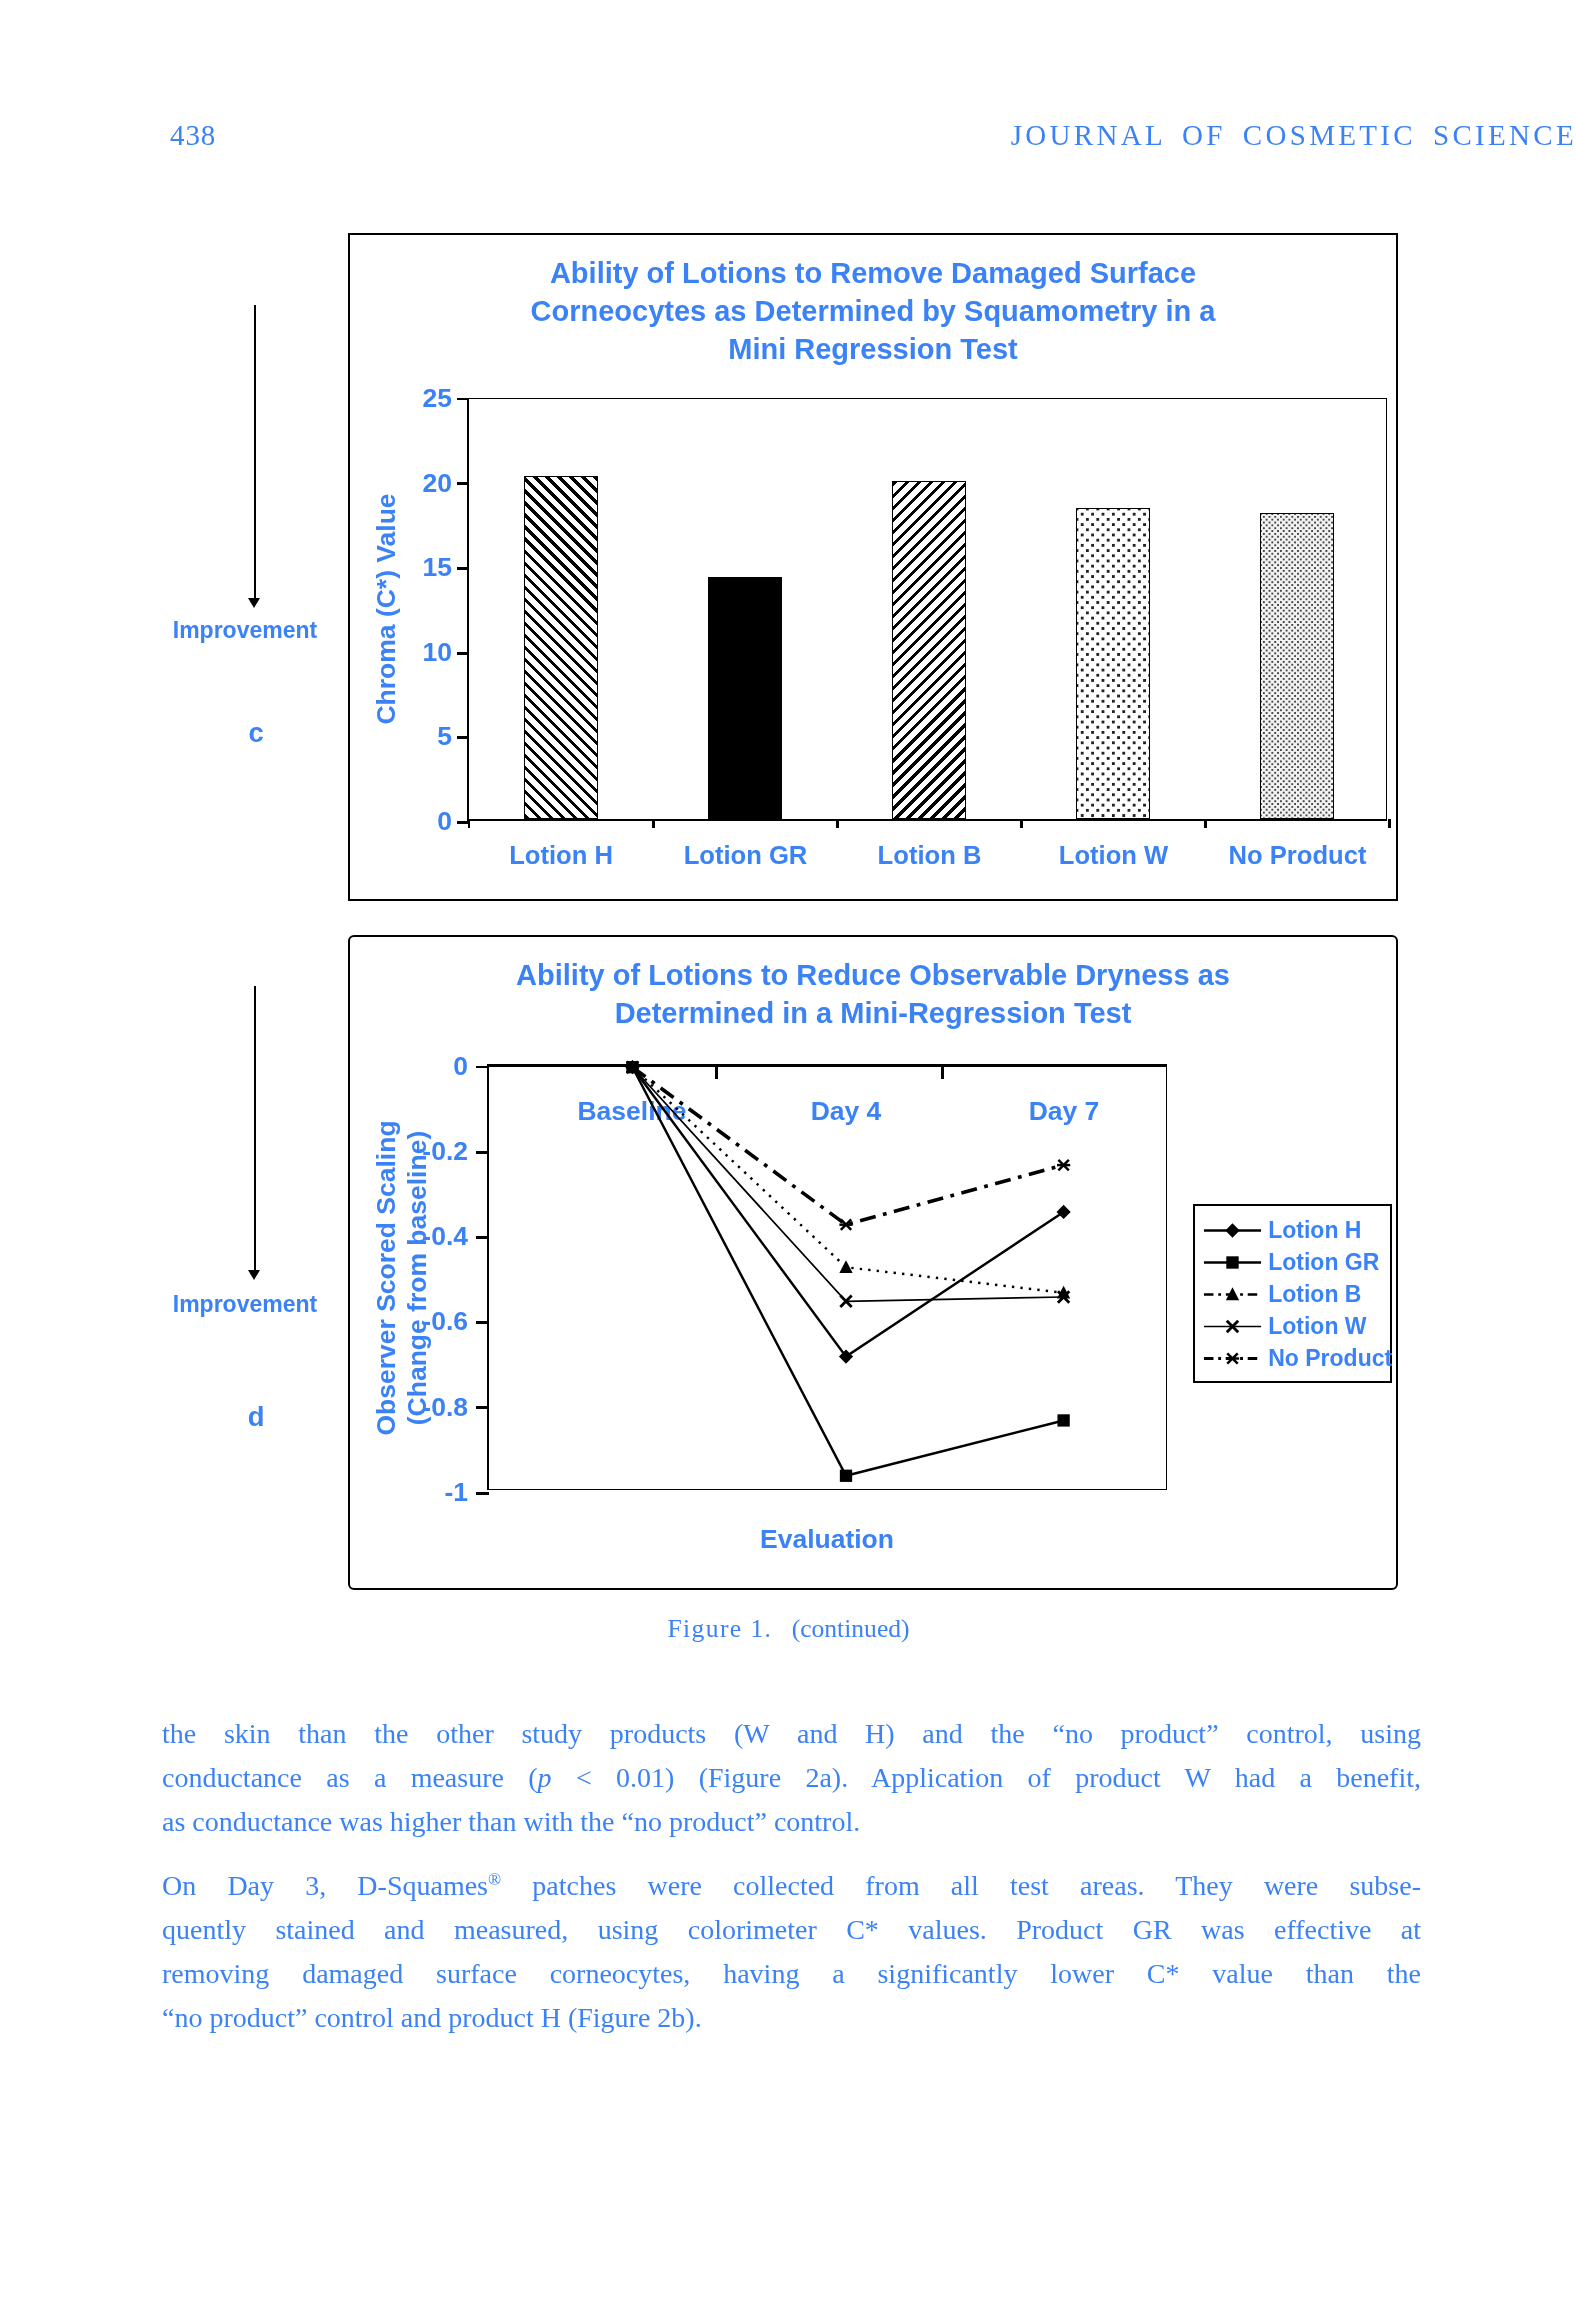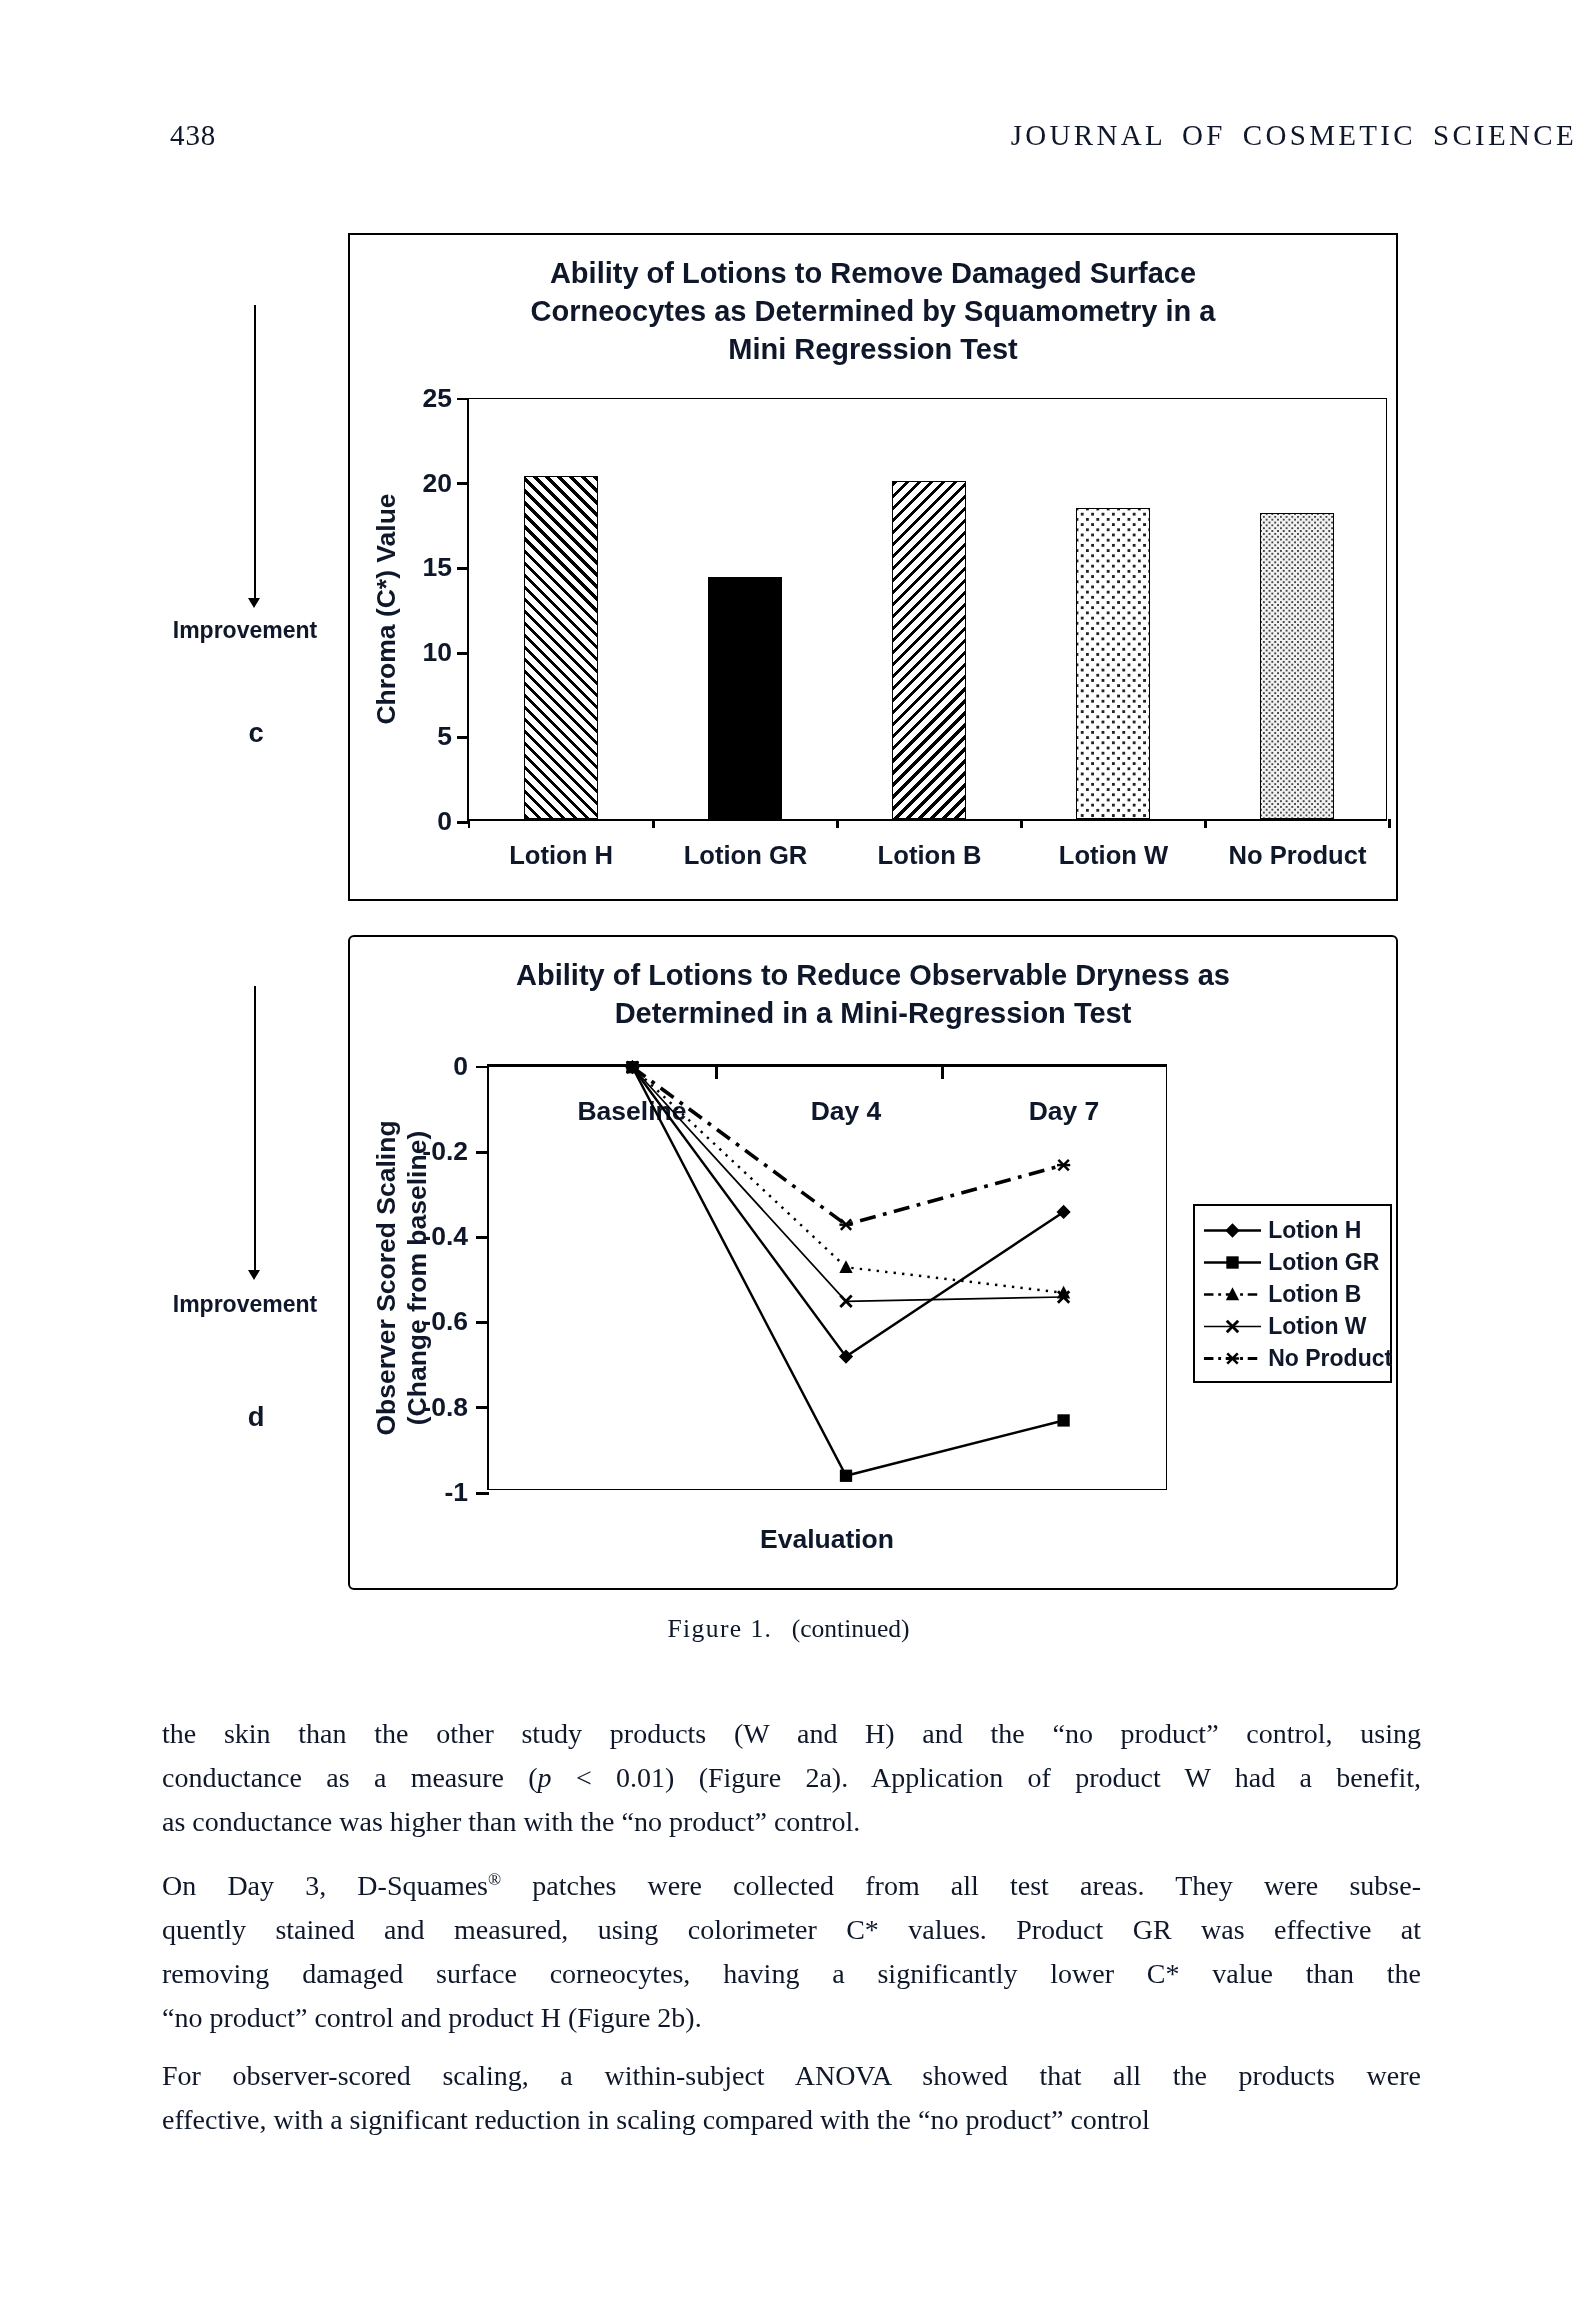--- a/index.html
+++ b/index.html
@@ -1,16 +1,16 @@
 <!DOCTYPE html>
 <html style="font-size:15px"><head>
 <meta charset="utf-8">
 <style>
   html,body{margin:0;padding:0;background:#ffffff;}
-  #page{position:relative;width:1577px;height:2313px;background:#ffffff;color:#0f172a;overflow:hidden;
+  #page{position:relative;width:1577px;height:2313px;background:#ffffff;color:#3b82f6;overflow:hidden;
         font-family:"Liberation Serif","DejaVu Serif",serif;}
   .sans{font-family:"Liberation Sans","DejaVu Sans",sans-serif;}
 
   
   .page-number{position:absolute;left:170px;top:119px;font-size:29px;letter-spacing:0.9px;}
   .journal-title{position:absolute;left:0;right:0;top:119px;text-align:right;font-size:29px;
                  letter-spacing:3.3px;word-spacing:6.6px;}
 
   
   .arrow{position:absolute;width:13.2px;}
@@ -254,20 +254,16 @@
         <div class="jline">the skin than the other study products (W and H) and the “no product” control, using</div>
         <div class="jline">conductance as a measure (<i>p</i> &lt; 0.01) (Figure 2a). Application of product W had a benefit,</div>
         <div class="lline">as conductance was higher than with the “no product” control.</div>
       </div>
       <div class="para">
         <div class="jline">On Day 3, D-Squames<sup>®</sup> patches were collected from all test areas. They were subse-</div>
         <div class="jline">quently stained and measured, using colorimeter C* values. Product GR was effective at</div>
         <div class="jline">removing damaged surface corneocytes, having a significantly lower C* value than the</div>
         <div class="lline">“no product” control and product H (Figure 2b).</div>
       </div>
-      <div class="para">
-        <div class="jline">For observer-scored scaling, a within-subject ANOVA showed that all the products were</div>
-        <div class="lline">effective, with a significant reduction in scaling compared with the “no product” control</div>
-      </div>
     </div>
 
 </div>
 
 
 </body></html>

